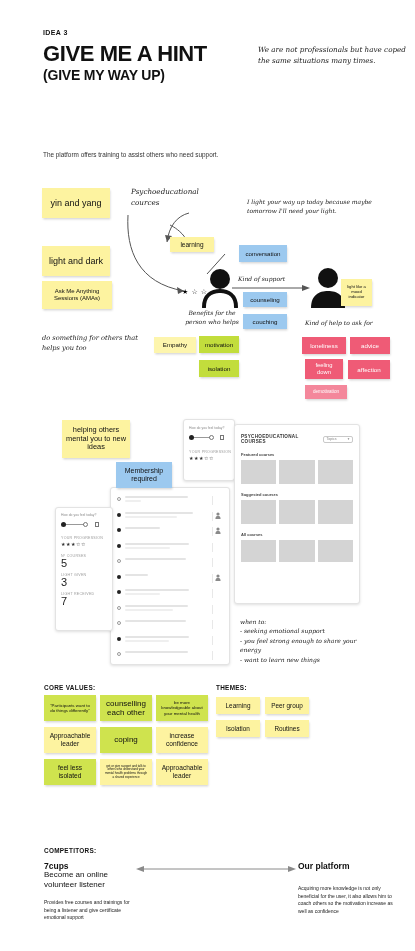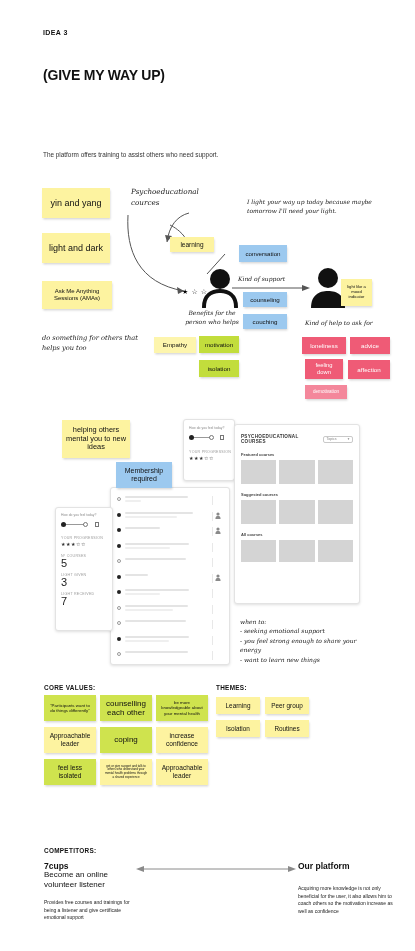--- a/index.html
+++ b/index.html
@@ -57,26 +57,28 @@
   .sec-title{font-size:6.4px;font-weight:bold;letter-spacing:.3px;}
   .comp-name{font-size:8.5px;font-weight:bold;line-height:1.25;}
   .comp-body{font-size:5px;line-height:1.5;color:#222;}
 </style>
 </head>
 <body>
 
 <div class="board">
 
   <div class="abs idea-label" style="left:43px;top:29px;">IDEA 3</div>
+  <div class="abs title-main" style="left:43px;top:42px;">GIVE ME A HINT</div>
   <div class="abs title-sub" style="left:43px;top:68px;">(GIVE MY WAY UP)</div>
+  <div class="abs hand" style="left:258px;top:44px;width:150px;">We are not professionals but have coped the same situations many times.</div>
 
   <div class="abs subtle" style="left:43px;top:151px;width:320px;">The platform offers training to assist others who need support.</div>
 
   <div class="abs note n-yellow" style="left:42px;top:188px;width:68px;height:30px;font-size:9px;">yin and yang</div>
-  <div class="abs note n-yellow" style="left:42px;top:233px;width:68px;height:30px;font-size:9px;">light and dark</div>
+  <div class="abs note n-yellow" style="left:42px;top:246px;width:68px;height:30px;font-size:9px;">light and dark</div>
   <div class="abs note n-yellow" style="left:42px;top:281px;width:70px;height:28px;font-size:6px;">Ask Me Anything Sessions (AMAs)</div>
 
   <div class="abs hand" style="left:131px;top:186px;width:90px;">Psychoeducational cources</div>
 
   <div class="abs hand md" style="left:42px;top:333px;width:112px;">do something for others that helps you too</div>
   <div class="abs hand sm" style="left:247px;top:197px;width:135px;">I light your way up today because maybe tomorrow I'll need your light.</div>
 
   <svg class="abs" style="left:118px;top:205px;" width="110" height="95">
     <path d="M10,10 C8,45 20,78 66,86" stroke="#555" stroke-width="1" fill="none"></path>
     <polygon points="66,86 59,82 60,89" fill="#555"></polygon>

